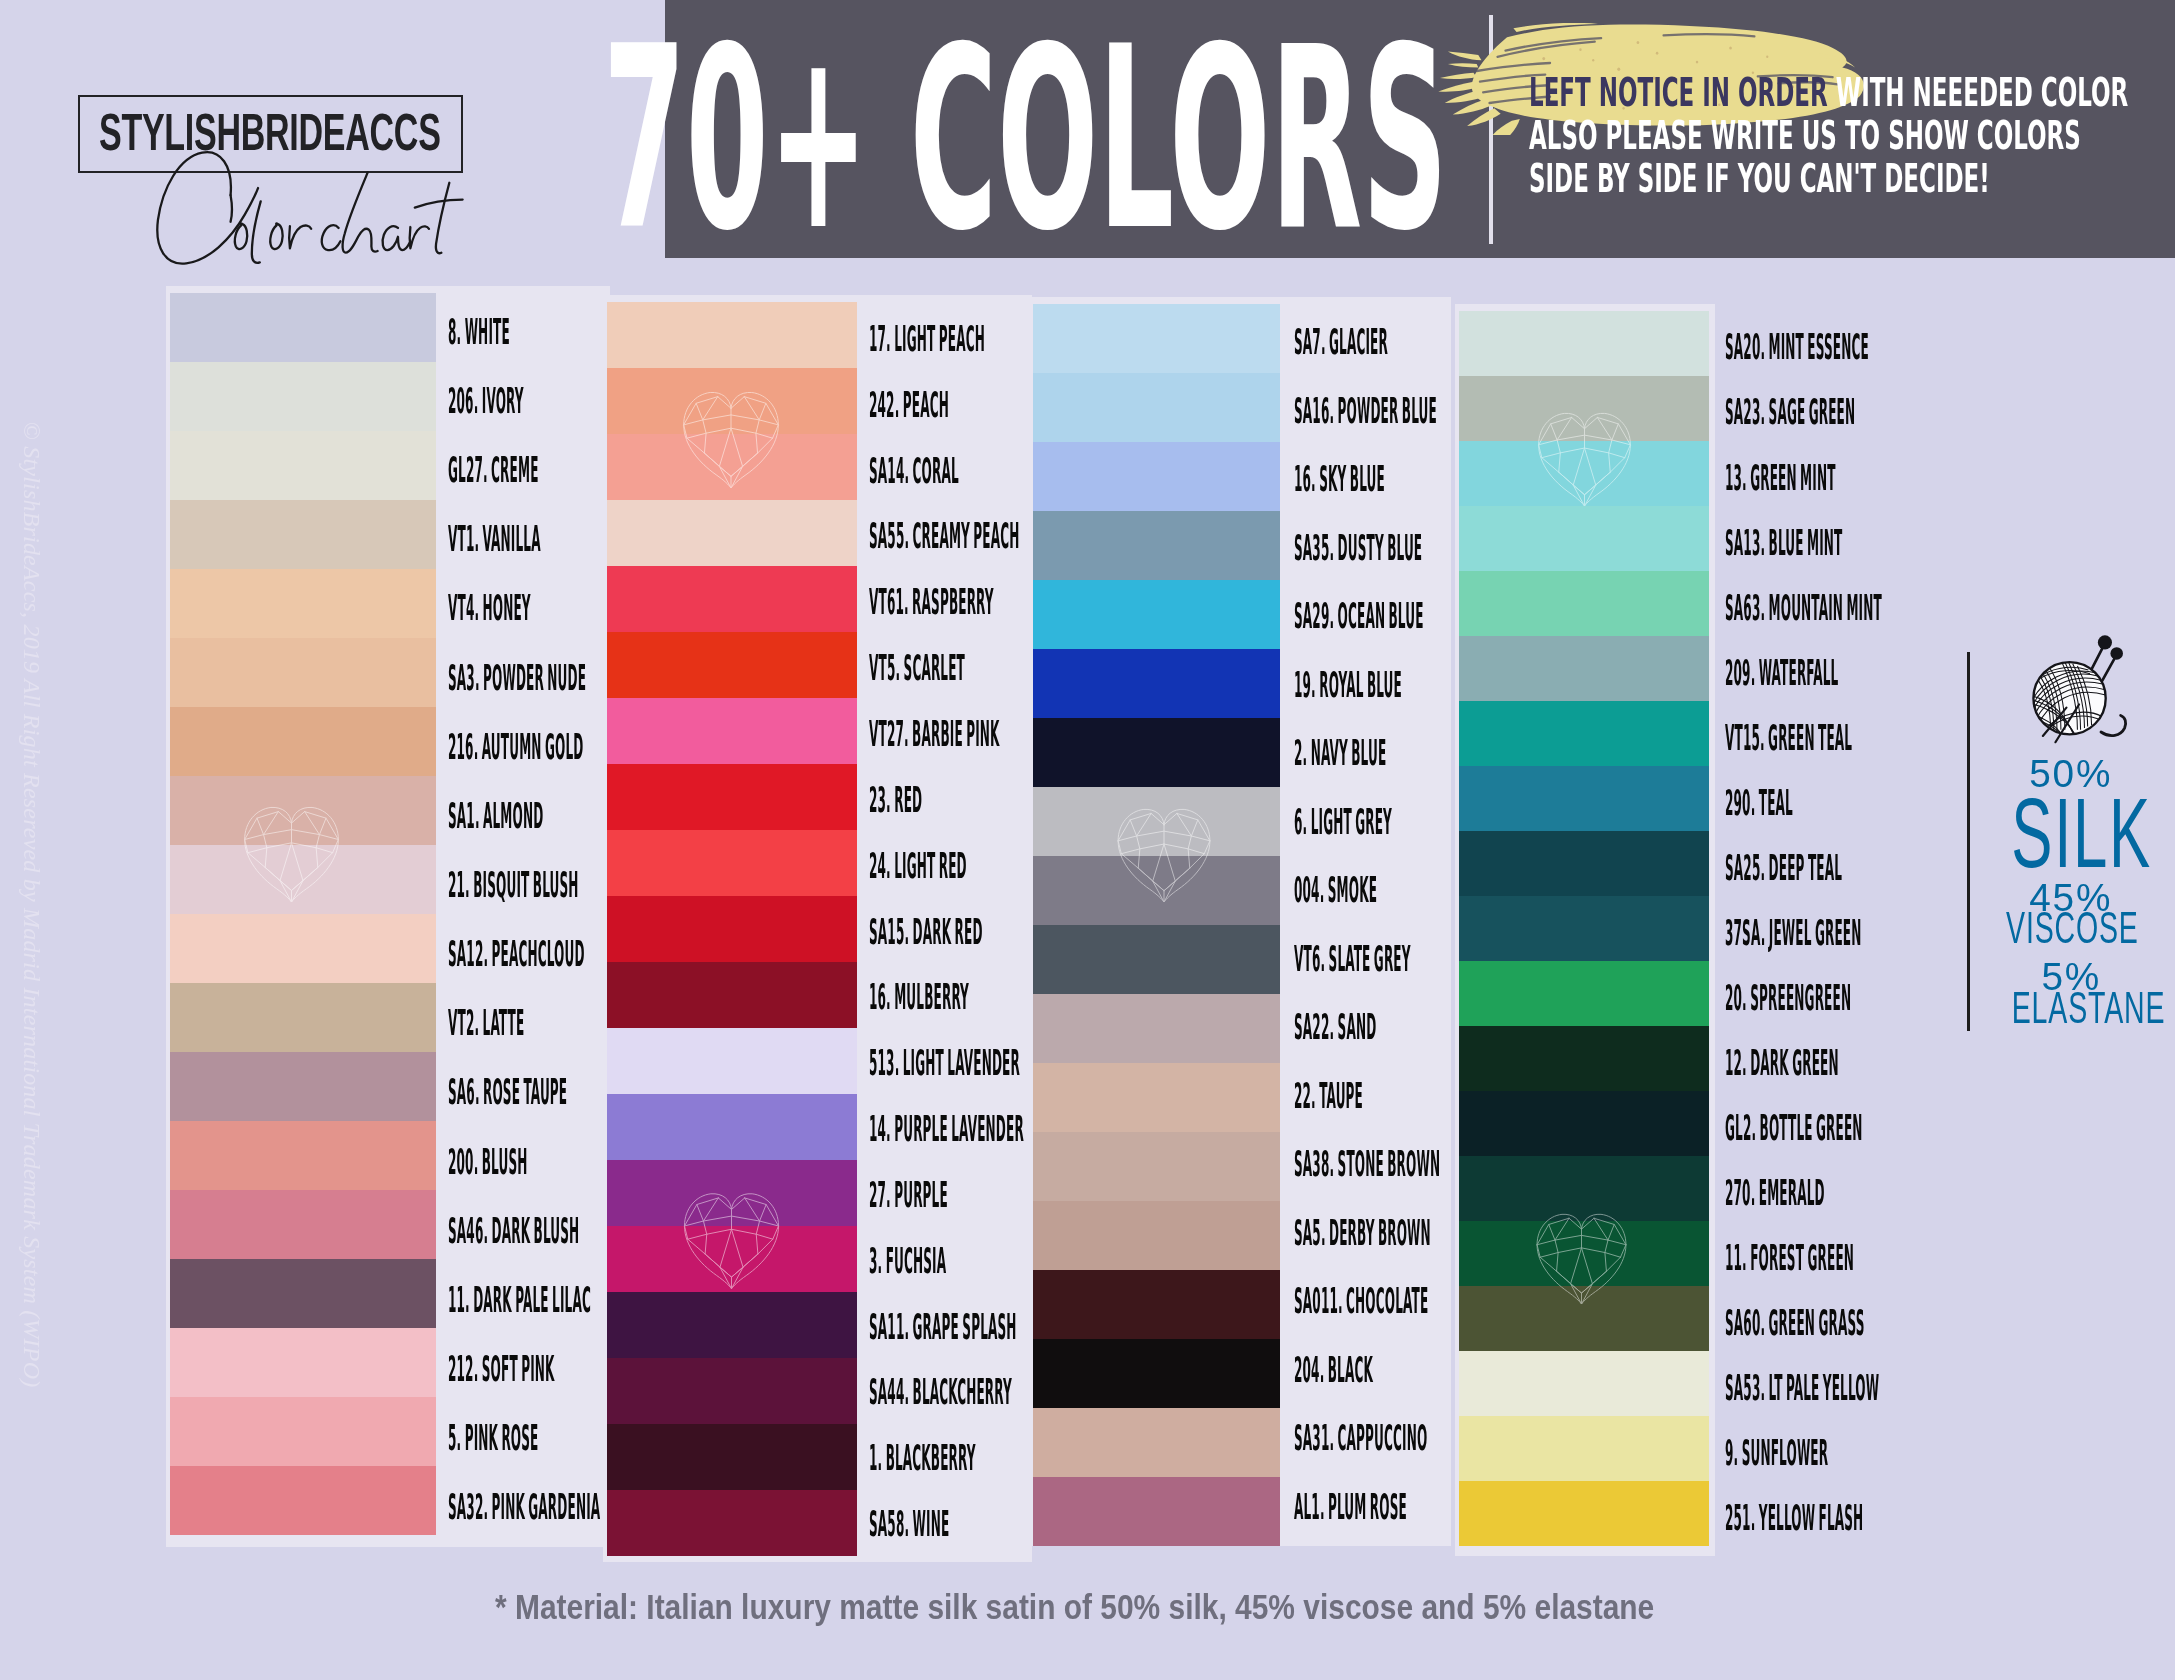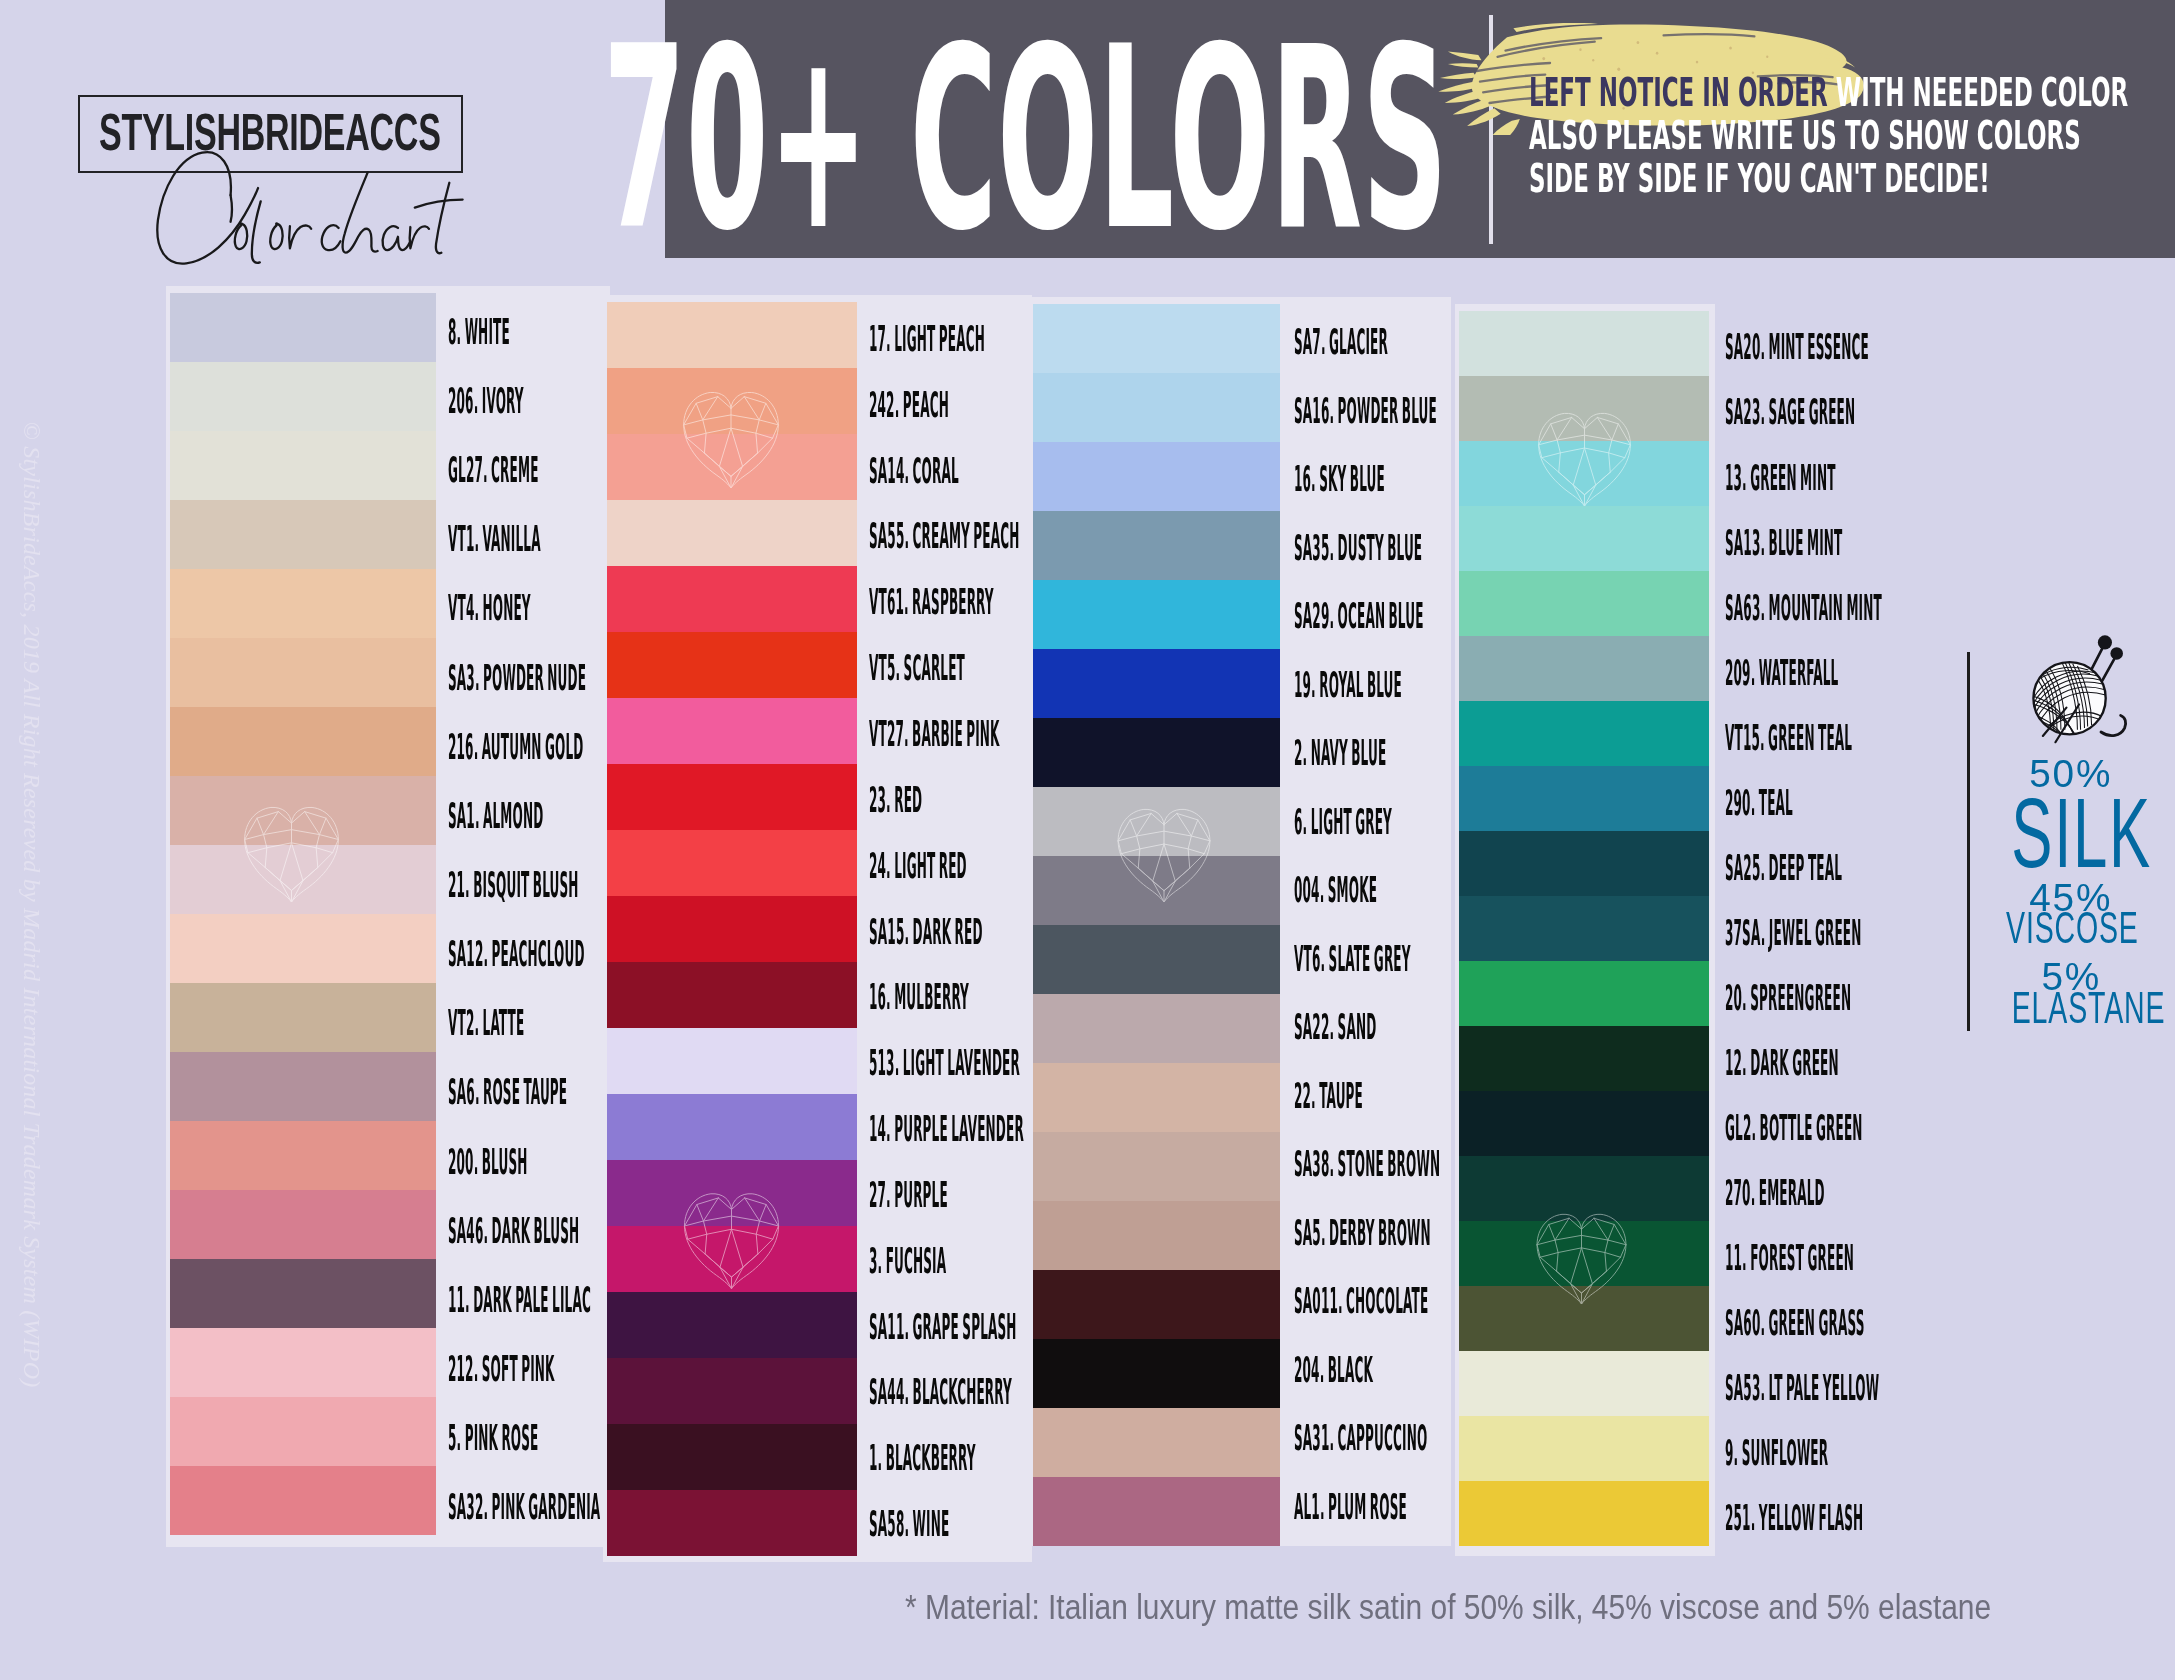--- a/index.html
+++ b/index.html
@@ -59,22 +59,22 @@
   .comp .mat-big{font-size:98px;line-height:98px;font-weight:300;}
   .comp .mat-big span{letter-spacing:2.7px;transform:scaleX(0.63);}
   .comp .mat{font-size:44px;line-height:44px;font-weight:300;}
   .comp .mat span{letter-spacing:1.3px;transform:scaleX(0.648);}
   .comp .p1{top:755px;} .comp .m1{top:784px;}
   .comp .p2{top:879px;} .comp .m2{top:906px;}
   .comp .p3{top:958px;} .comp .m3{top:986px;}
   .yarn{position:absolute;left:2024px;top:629px;width:110px;height:118px;}
 
   
-  .footer{position:absolute;left:153px;top:1586px;width:2022px;text-align:right;
-    font-family:"Liberation Sans",sans-serif;color:#6f6f7e;font-weight:400;}
+  .footer{position:absolute;left:153px;top:1586px;width:2022px;text-align:center;
+    font-family:"Liberation Sans",sans-serif;color:#6f6f7e;font-weight:700;}
   .footer > div{overflow:visible;white-space:nowrap;}
   .footer span{display:inline-block;transform-origin:0% 50%;}
   .footer .f1{font-size:35px;line-height:41px;padding-left:17.7px;}
   .footer .f1 span{transform:scaleX(0.855);}
   .footer .f2{font-size:35px;line-height:42px;}
   .footer .f2 span{transform:scaleX(0.972);}
 </style>
 </head>
 <body>
 

